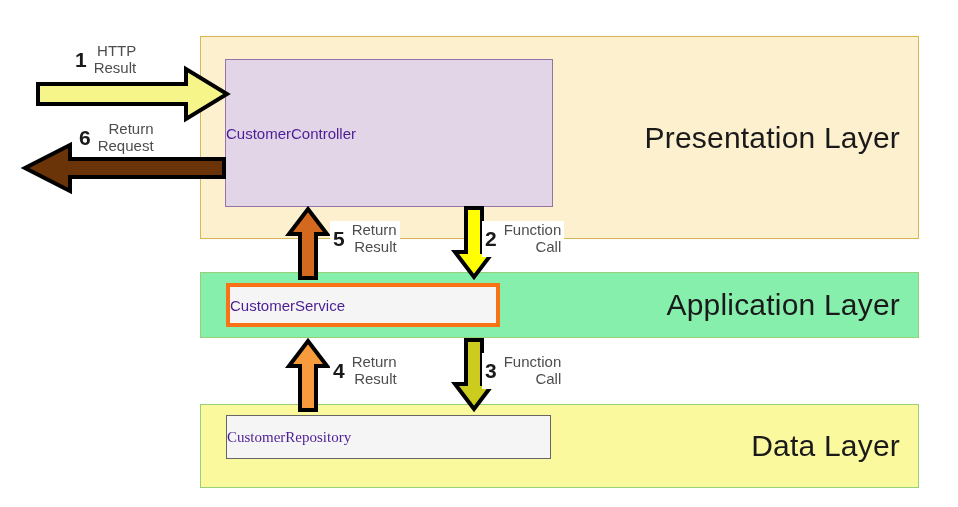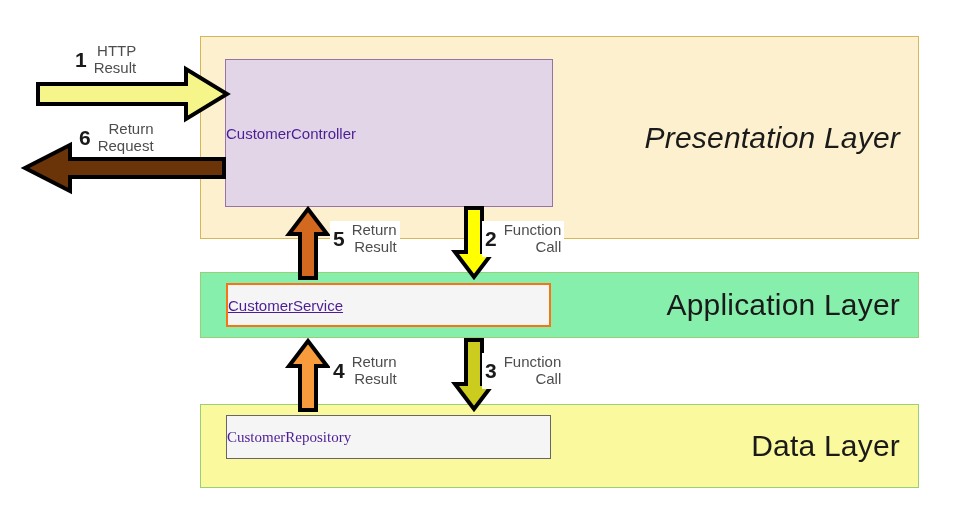--- a/index.html
+++ b/index.html
@@ -24,21 +24,20 @@
     position: absolute;
     box-sizing: border-box;
   }
   .band-presentation {
     left: 200px;
     top: 36px;
     width: 719px;
     height: 203px;
     background: #fdf0cf;
     border: 1px solid #d6b656;
-    font-style: italic;
   }
   .band-application {
     left: 200px;
     top: 272px;
     width: 719px;
     height: 66px;
     background: #86efac;
     border: 1px solid #97d077;
   }
   .band-data {
@@ -74,25 +73,24 @@
     left: 225px;
     top: 59px;
     width: 328px;
     height: 148px;
     background: #e1d5e7;
     border: 1px solid #9673a6;
   }
   .comp-service {
     left: 226px;
     top: 283px;
-    width: 325px;
+    width: 274px;
     height: 44px;
     background: #f5f5f5;
-    border: 2px solid #f97316;
-    text-decoration: underline;
+    border: 4px solid #f97316;
   }
   .comp-repository {
     left: 226px;
     top: 415px;
     width: 325px;
     height: 44px;
     background: #f5f5f5;
     border: 1px solid #666666;
     font-family: Liberation Serif, serif;
   }

